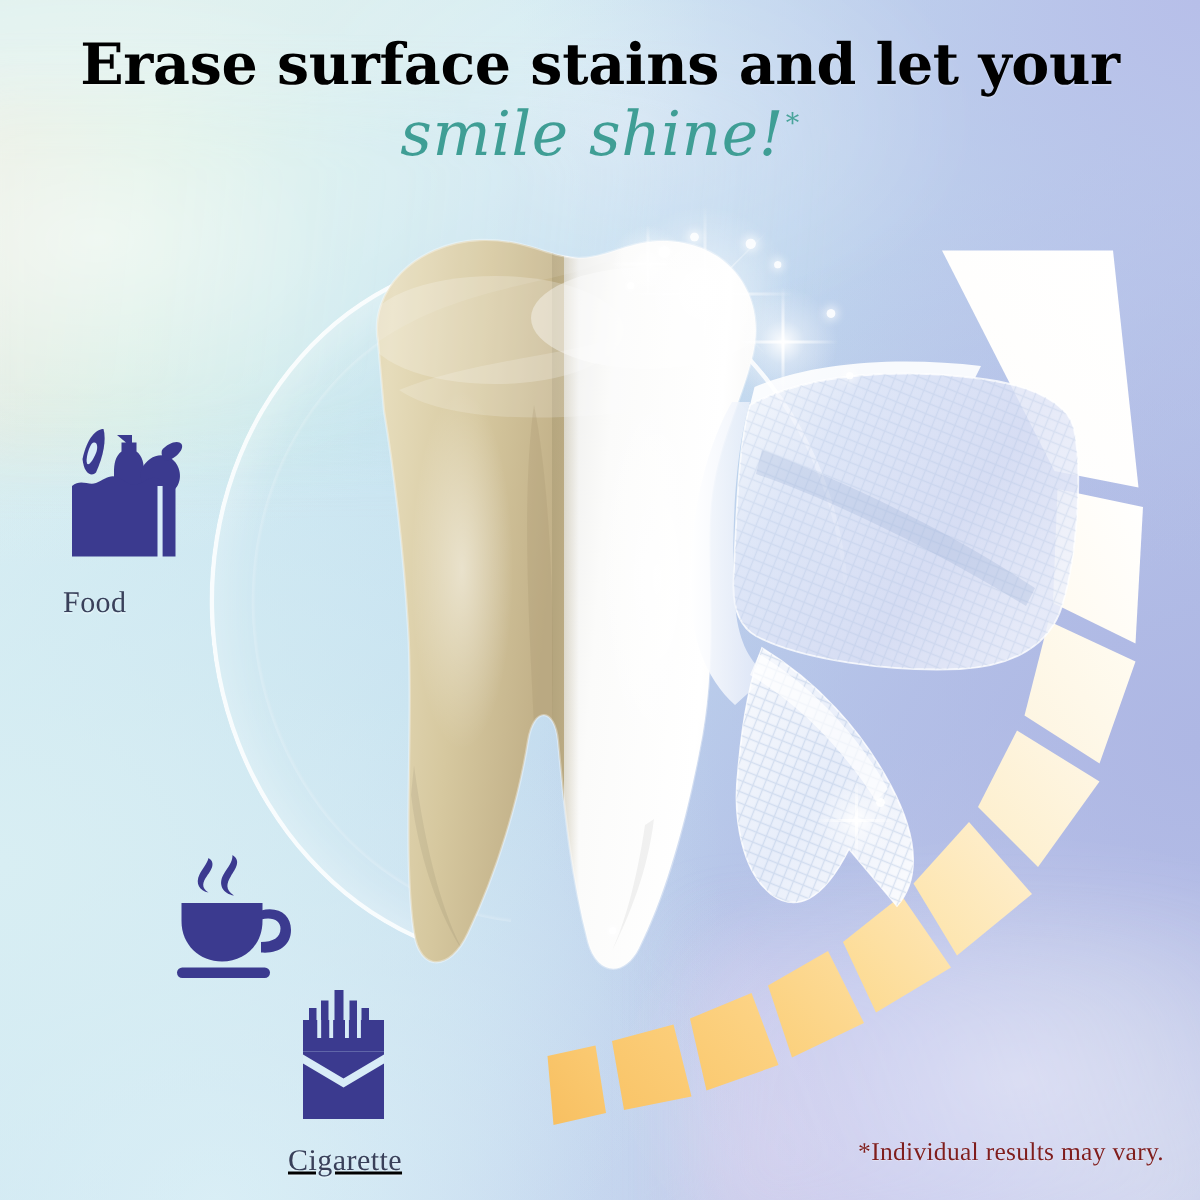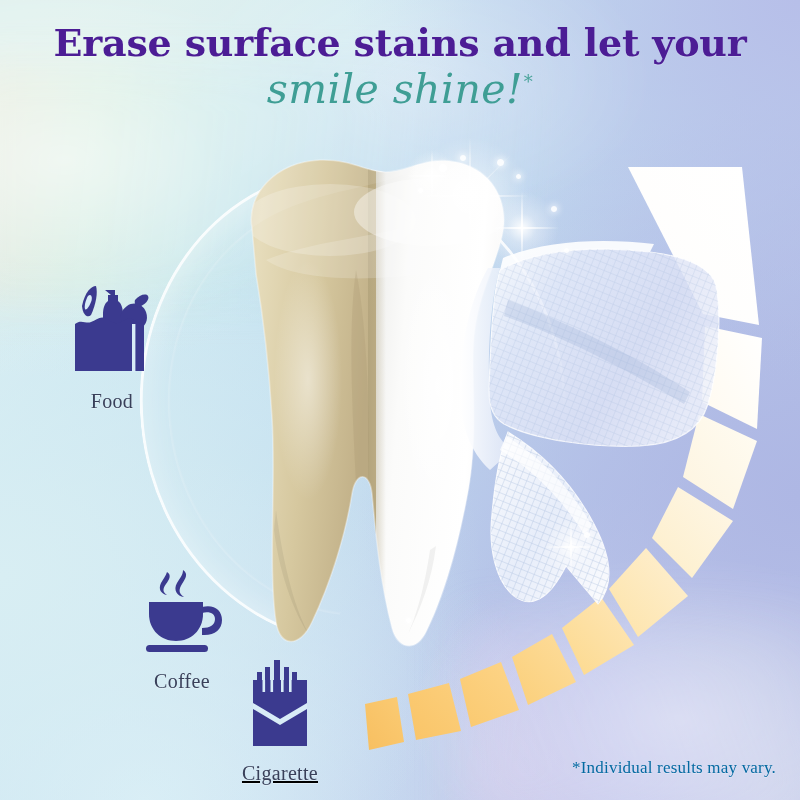--- a/index.html
+++ b/index.html
@@ -50,21 +50,21 @@
     filter:blur(26px);
   }
 
   
   .headline{
     position:absolute;left:0;right:0;top:22px;text-align:center;z-index:40;
   }
   .hl1{
     font-family:"DejaVu Serif", serif;
     font-weight:700;font-size:38px;letter-spacing:-.2px;
-    color:#4c1d95;line-height:1.12;
+    color:#000000;line-height:1.12;
     text-shadow:0 1px 0 rgba(255,255,255,.22);
   }
   .hl2{
     font-family:"DejaVu Serif", serif;
     font-style:italic;font-weight:400;font-size:41px;
     color:#3f9e95;line-height:1.2;margin-top:0;
     letter-spacing:.4px;position:relative;display:inline-block;
   }
   .hl2 .ast{
     font-size:18px;vertical-align:super;font-style:normal;
@@ -116,38 +116,38 @@
     box-shadow:0 0 6px 2px rgba(255,255,255,.6);z-index:31;}
 
   
   .shade-arc{position:absolute;left:0;top:0;width:800px;height:800px;z-index:15;pointer-events:none;}
   .shade-arc svg{display:block;overflow:visible;}
 
   
   .strip{position:absolute;left:0;top:0;width:800px;height:800px;z-index:26;pointer-events:none;}
 
   
-  .stain-item{position:absolute;z-index:35;text-align:center;}
+  .stain-item{position:absolute;z-index:35;text-align:left;}
   .stain-item .glyph{display:block;margin:0 auto;}
   .stain-item .lbl{
     display:block;margin-top:10px;
     font-family:"Liberation Serif", serif;
     font-size:20px;color:#39405a;letter-spacing:.3px;
     text-shadow:0 1px 0 rgba(255,255,255,.35);
   }
   #item-food{left:42px;top:284px;width:140px;}
   #item-tea{left:48px;top:438px;width:130px;}
   #item-coffee{left:112px;top:570px;width:140px;}
   #item-cigarette{left:192px;top:660px;width:176px;text-decoration:underline;}
 
   
   .footnote{
     position:absolute;right:24px;bottom:22px;z-index:40;
     font-family:"Liberation Serif", serif;
-    font-size:17px;color:#0369a1;letter-spacing:.2px;
+    font-size:17px;color:#7f1d1d;letter-spacing:.2px;
     text-shadow:0 1px 0 rgba(255,255,255,.3);
   }
 </style>
 </head>
 <body>
 
 <div id="stage">
 
   <div class="bg-base"></div>
   <div class="bg-rainbow"></div>
@@ -403,21 +403,20 @@
       <svg width="84" height="86" viewBox="0 0 84 86" aria-hidden="true">
         <g fill="#3b3a8f">
           <path d="M27,2 c5,3 2,8 -1,12 c-3,4 -4,8 1,11 c-6,-1 -9,-6 -6,-12 c2,-4 5,-7 6,-11 z"></path>
           <path d="M43,0 c6,4 2,9 -1,14 c-3,5 -4,9 2,13 c-7,-1 -11,-7 -7,-14 c3,-5 6,-8 6,-13 z"></path>
           <path d="M9,32 h54 v12 c0,16 -12,27 -27,27 c-15,0 -27,-11 -27,-27 z"></path>
           <path d="M62,37 c12,-3 20,3 20,13 c0,10 -8,16 -20,15 l0,-7 c8,0 13,-3 13,-9 c0,-5 -5,-8 -13,-6 z"></path>
           <rect x="6" y="75" width="62" height="7" rx="3.5"></rect>
         </g>
       </svg>
     </span>
-    <span class="lbl">Coffee</span>
   </div>
 
   <div class="stain-item" id="item-cigarette">
     <span class="glyph">
       <svg width="74" height="88" viewBox="0 0 74 88" aria-hidden="true">
         <g fill="#3b3a8f">
           <rect x="31" y="0" width="6" height="20"></rect>
           <rect x="22" y="7" width="5" height="13"></rect>
           <rect x="41" y="7" width="5" height="13"></rect>
           <rect x="14" y="12" width="5" height="8"></rect>

